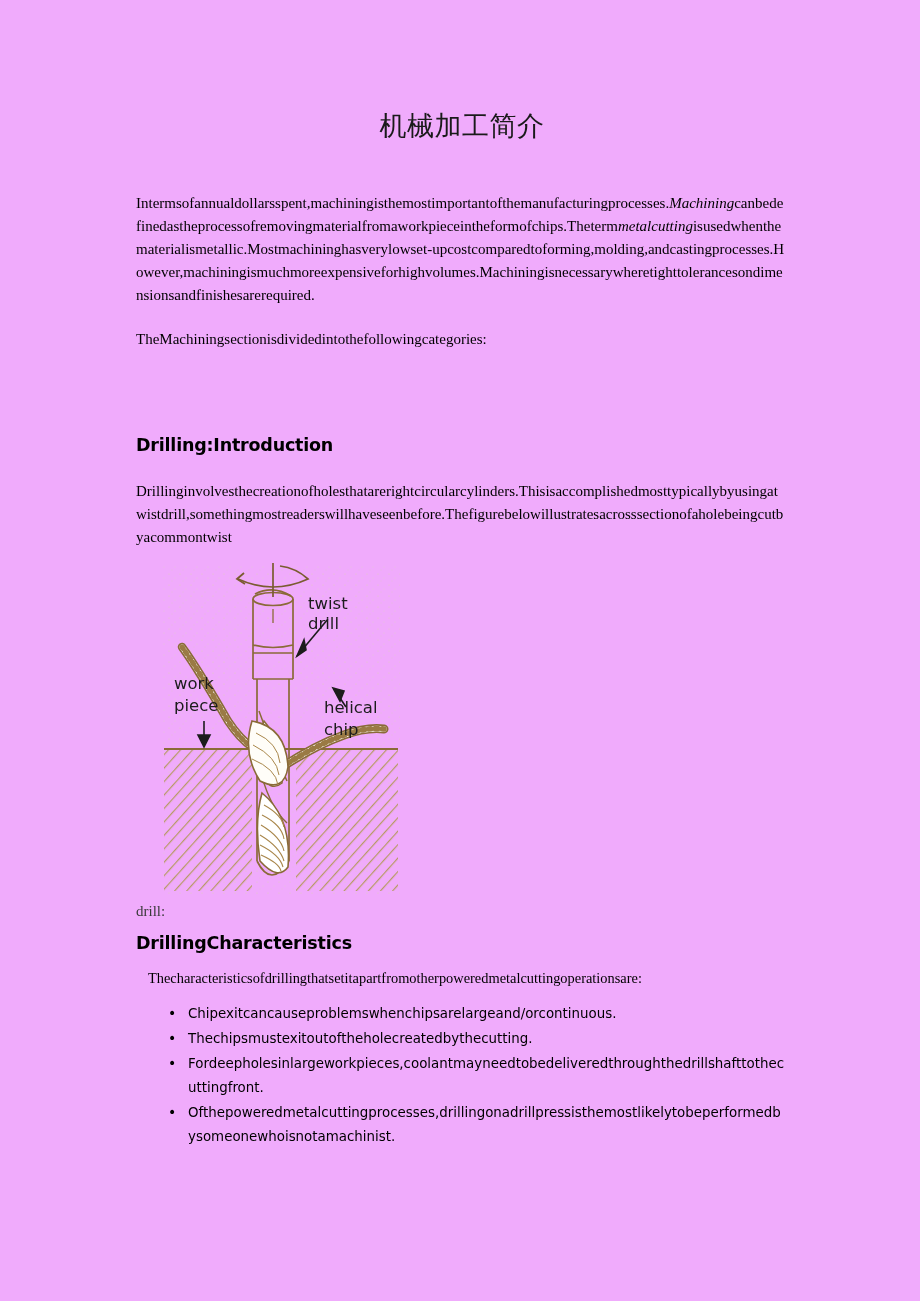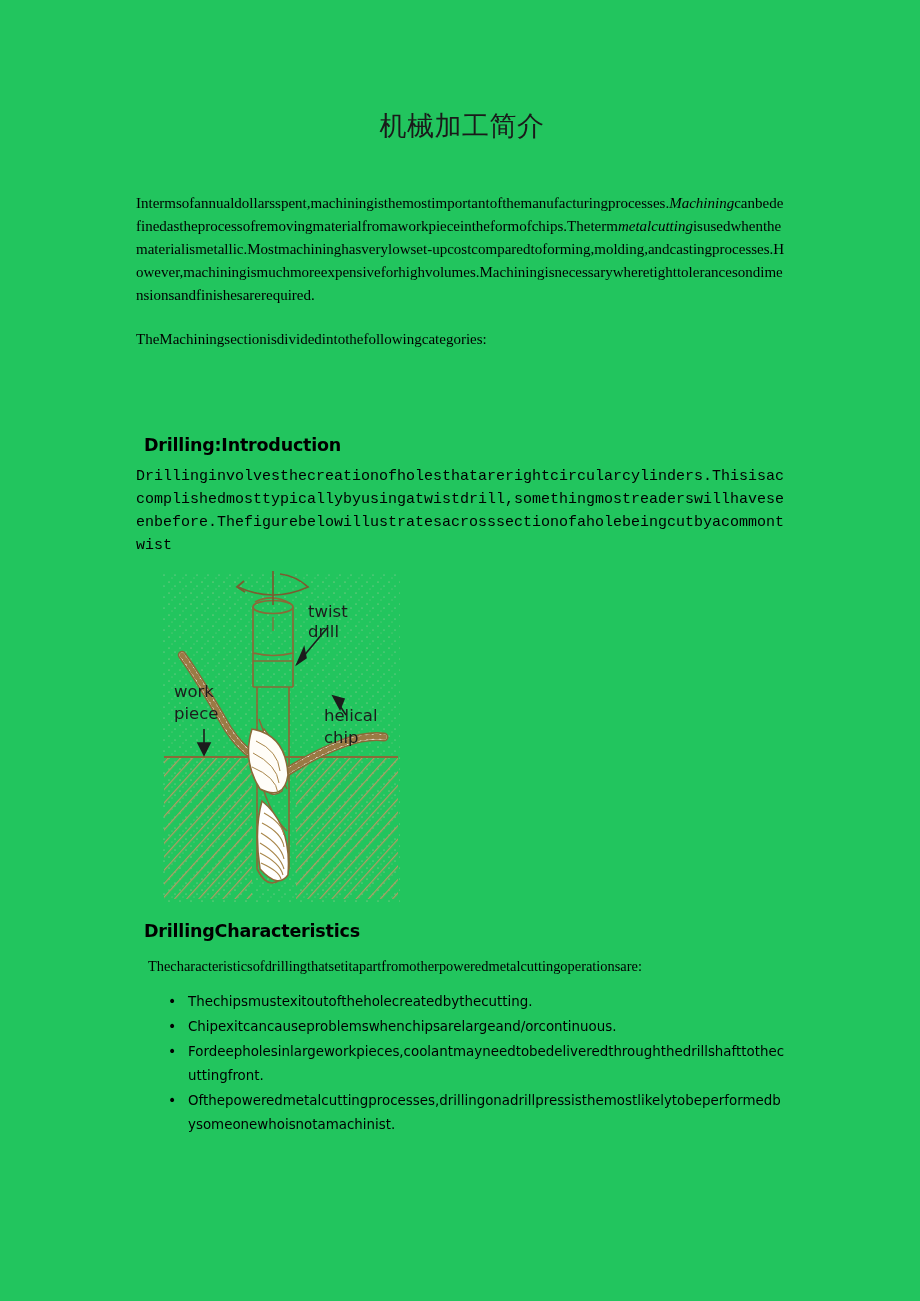--- a/index.html
+++ b/index.html
@@ -14,21 +14,21 @@
     position: relative;
     font-family: "Liberation Serif", "DejaVu Serif", serif;
     color: #000000;
     overflow: hidden;
   }
   .page {
     position: absolute;
     left: 0; top: 0;
     width: 920px;
     height: 1301px;
-    background: #22c55e;
+    background: #f0abfc;
   }
   .content {
     position: absolute;
     left: 136px;
     top: 0;
     width: 652px;
   }
 
   
   .doc-title {
@@ -60,33 +60,32 @@
   .ital {
     font-style: italic;
   }
 
   
   .sec-head {
     font-family: "DejaVu Sans", "Liberation Sans", sans-serif;
     font-size: 17.5px;
     font-weight: 700;
     line-height: 24px;
-    margin: 8px;
+    margin: 0;
     letter-spacing: -0.2px;
     color: #000000;
   }
   .h-drilling-intro { margin-top: 82px; }
   .h-drilling-char  { margin-top: 10px; }
 
   .para-tight {
     margin-top: 1px;
   }
   .para-gap {
-    margin-top: 3px;
-    font-family: Liberation Mono, monospace;
+    margin-top: 23px;
   }
 
   
   .figure-wrap {
     margin-top: 12px;
     position: relative;
     width: 652px;
     height: 340px;
   }
   .figure-inner {
@@ -286,31 +285,32 @@
             <text x="18" y="128">work</text>
             <text x="18" y="150">piece</text>
 
             <text x="168" y="152">helical</text>
             <text x="168" y="174">chip</text>
           </g>
         </svg>
       </div>
     </div>
 
+    <p class="fig-caption">drill:</p>
 
     <h2 class="sec-head h-drilling-char">DrillingCharacteristics</h2>
 
     <p class="bullet-intro">Thecharacteristicsofdrillingthatsetitapartfromotherpoweredmetalcuttingoperationsare:</p>
 
     <ul class="char-list">
       <li>
-        <span class="bullet-dot">•</span><span class="li-text">Thechipsmustexitoutoftheholecreatedbythecutting.</span>
+        <span class="bullet-dot">•</span><span class="li-text">Chipexitcancauseproblemswhenchipsarelargeand/orcontinuous.</span>
       </li>
       <li>
-        <span class="bullet-dot">•</span><span class="li-text">Chipexitcancauseproblemswhenchipsarelargeand/orcontinuous.</span>
+        <span class="bullet-dot">•</span><span class="li-text">Thechipsmustexitoutoftheholecreatedbythecutting.</span>
       </li>
       <li>
         <span class="bullet-dot">•</span><span class="li-text">Fordeepholesinlargeworkpieces,coolantmayneedtobedeliveredthroughthedrillshafttothecuttingfront.</span>
       </li>
       <li>
         <span class="bullet-dot">•</span><span class="li-text">Ofthepoweredmetalcuttingprocesses,drillingonadrillpressisthemostlikelytobeperformedbysomeonewhoisnotamachinist.</span>
       </li>
     </ul>
 
   </div>

